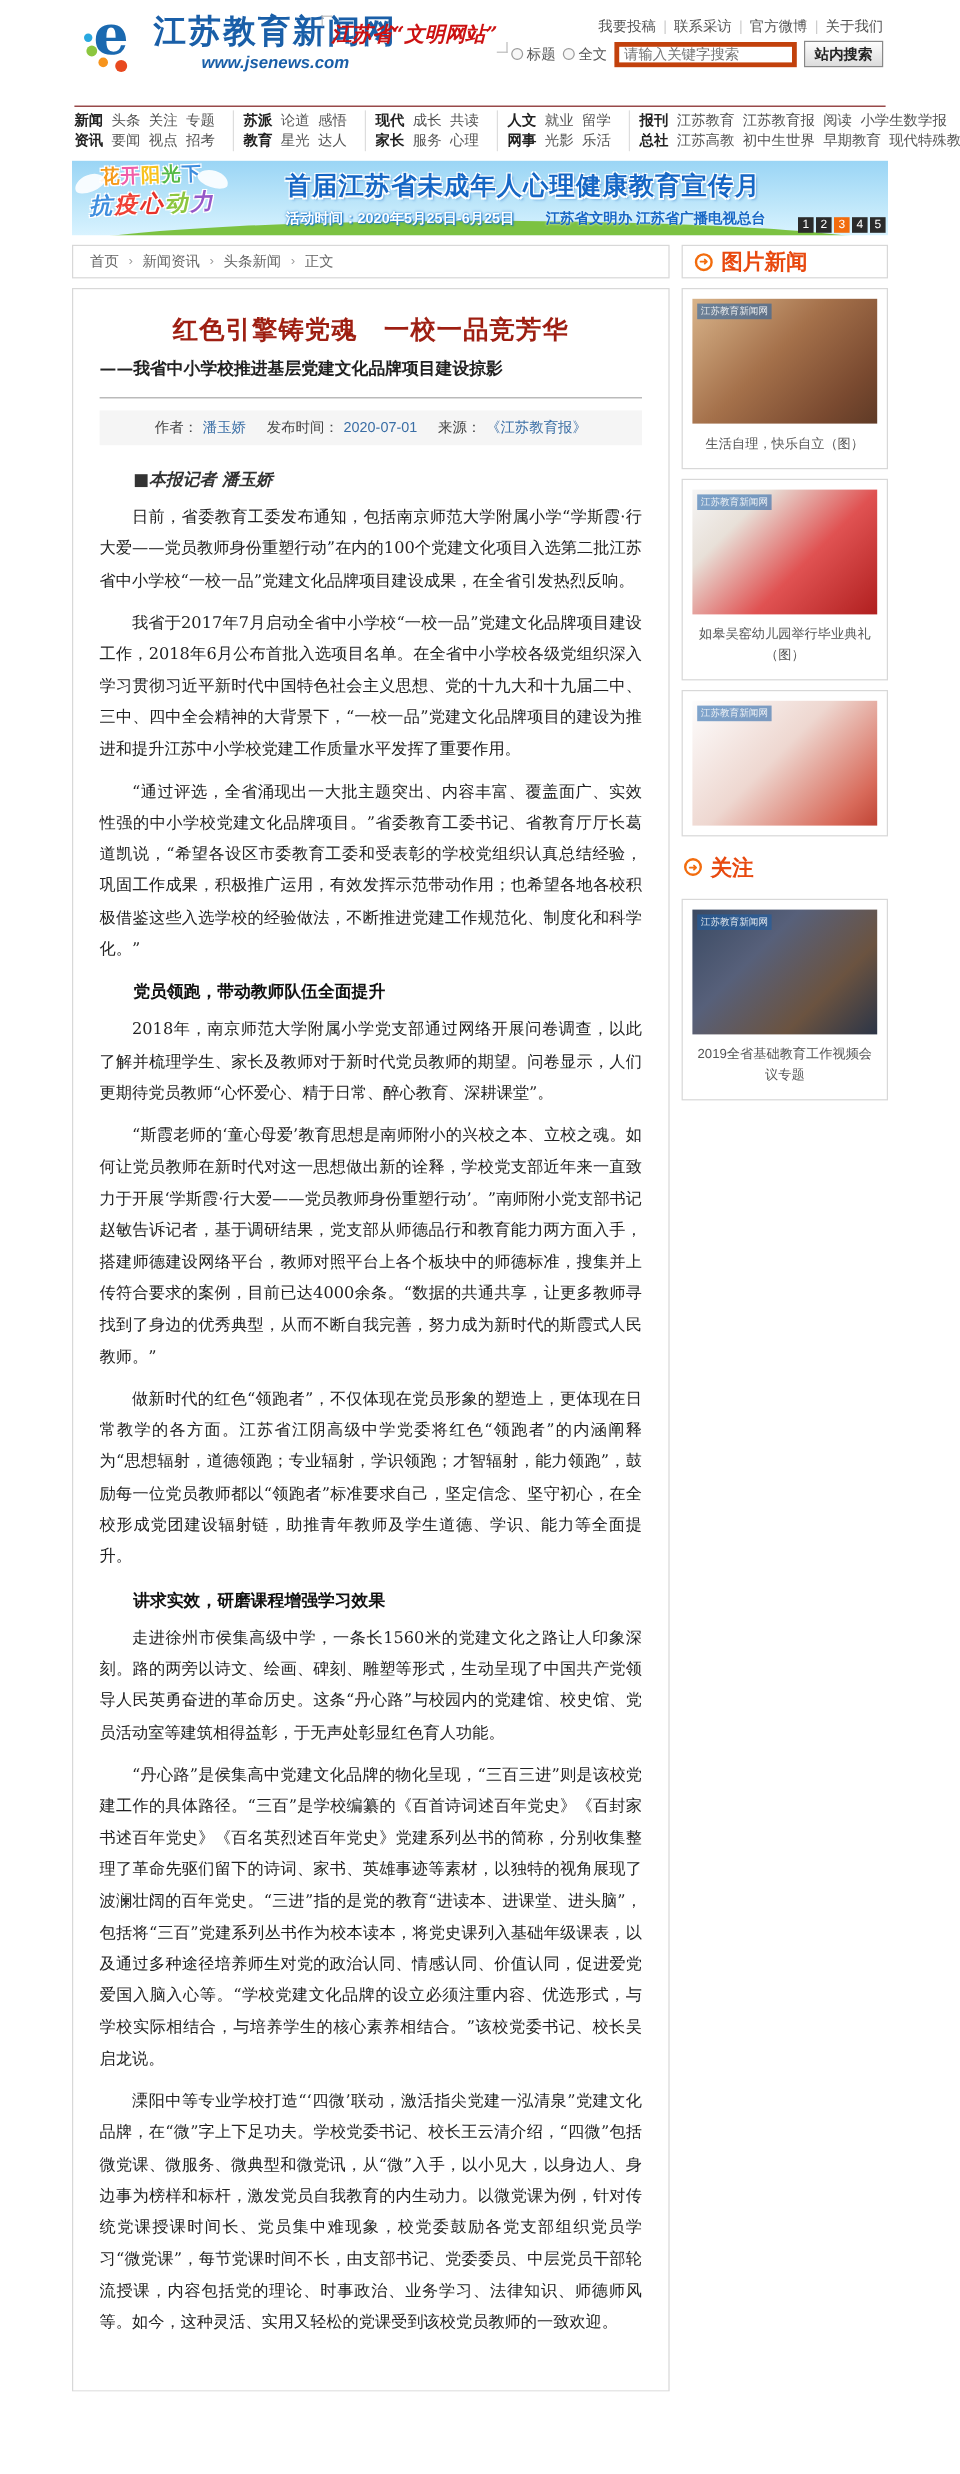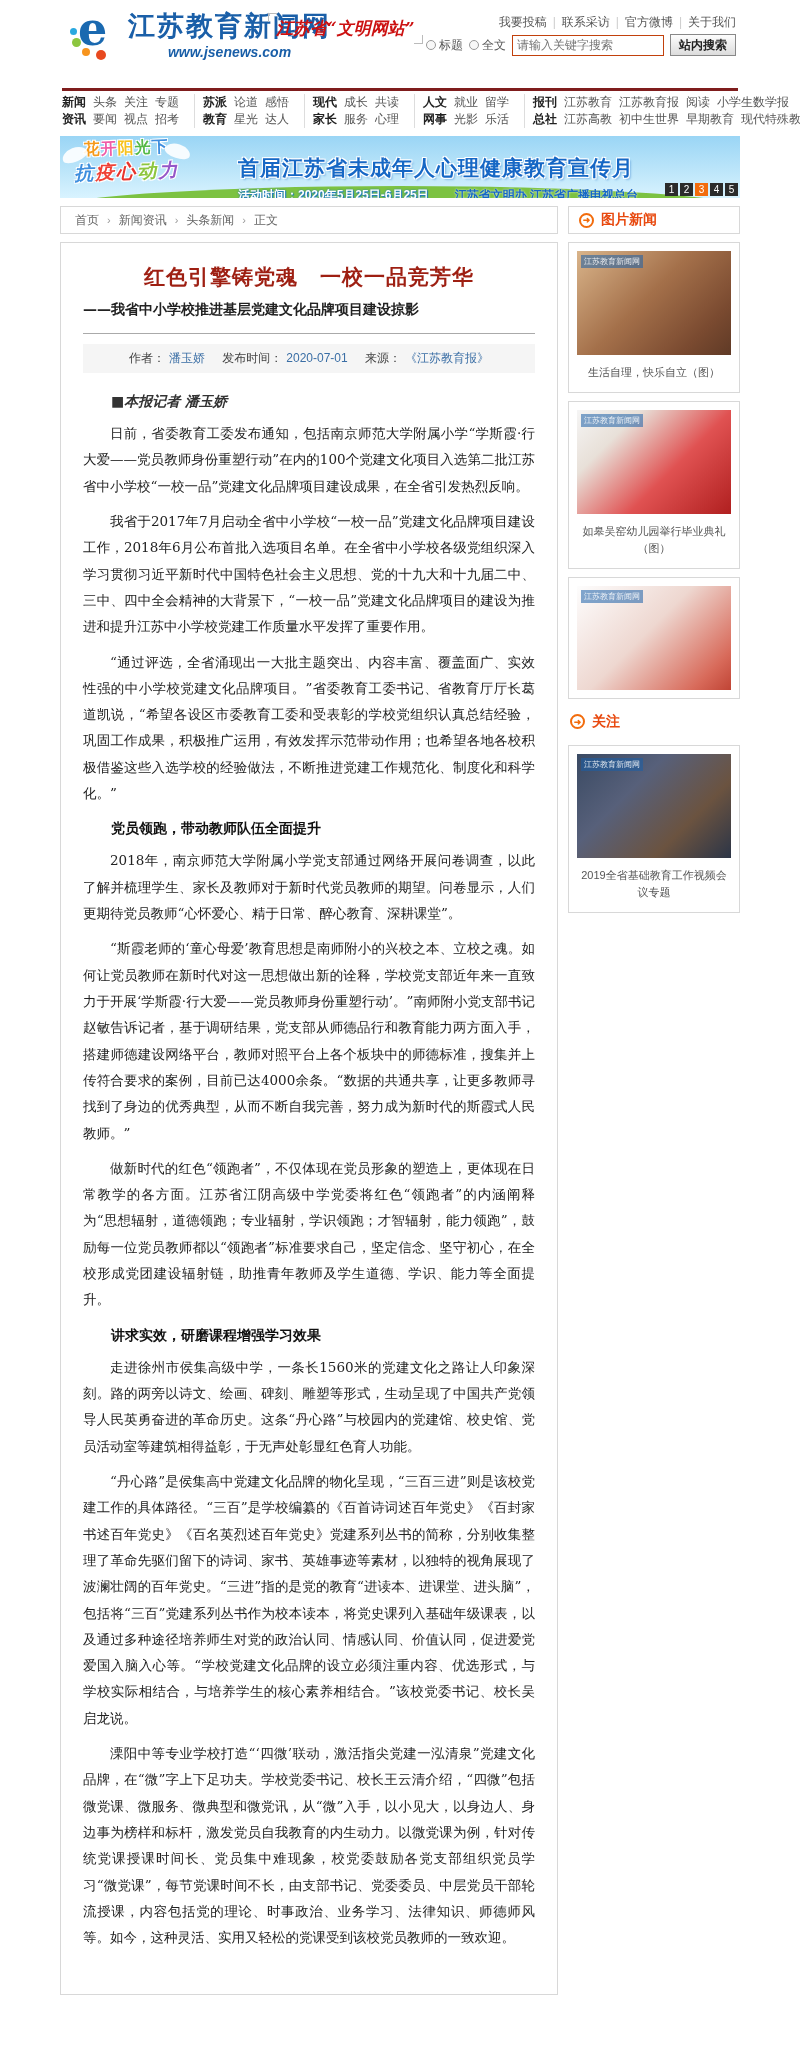--- a/index.html
+++ b/index.html
@@ -22,45 +22,45 @@
   .badge-wrap { position:absolute; left:258px; top:8px; padding:5px 10px; }
   .badge-corners { position:relative; padding:4px 8px;text-align:center; }
   .badge-corners:before { content:""; position:absolute; left:0; top:0; width:8px; height:8px; border-left:1px solid #bbb; border-top:1px solid #bbb; }
   .badge-corners:after { content:""; position:absolute; right:0; bottom:0; width:8px; height:8px; border-right:1px solid #bbb; border-bottom:1px solid #bbb; }
   .badge-text { font-size:17px; font-weight:bold; color:#cc1111; font-style:italic; font-family:"DejaVu Serif", serif; white-space:nowrap; }
   .top-links { position:absolute; right:64px; top:14px; font-size:12px; color:#555; }
   .top-links .tl { cursor:pointer; }
   .top-links .sep { color:#ccc; margin:0 6px; }
   .search-row { position:absolute; right:64px; top:34px; display:flex; align-items:center; gap:6px; font-size:12px; color:#555; }
   .radio-dot { display:inline-block; width:10px; height:10px; border:1px solid #999; border-radius:50%; background:#f8f8f8; margin-right:3px; vertical-align:-1px; }
-  .search-input { width:152px; height:21px; border:1px solid #c2410c; font-size:12px; padding:0 4px; color:#333; }
+  .search-input { width:152px; height:21px; border:4px solid #c2410c; font-size:12px; padding:0 4px; color:#333; }
   .search-btn { height:22px; padding:0 8px; font-size:12px; font-weight:bold; color:#222; border:1px solid #888; background:linear-gradient(180deg,#fdfdfd,#dcdcdc); cursor:pointer; }
 
   
-  .nav { margin:0 62px; padding:3px 0 4px; border-top:3px solid #7f1d1d; display:flex; justify-content:space-between;align-items:center; }
+  .nav { margin:0 62px; padding:3px 0 4px; border-top:1px solid #7f1d1d; display:flex; justify-content:space-between;align-items:center; }
   .nav-group { padding:0 8px; border-left:1px solid #ddd; }
   .nav-group:first-child { border-left:none; padding-left:0; }
   .nav-row { line-height:17px; white-space:nowrap; font-size:12px; }
   .nav-item { color:#555; margin-right:7px; cursor:pointer; }
   .nav-item.lead { font-weight:bold; color:#222; }
 
   
   .banner { position:relative; margin:4px auto 0; width:680px; height:62px; overflow:hidden;
             background:linear-gradient(180deg,#9ad5f5 0%,#bfe7fa 60%,#d9f3ff 100%); }
   .banner:after { content:""; position:absolute; left:-20px; right:-20px; bottom:-14px; height:26px;
                   background:#7cc242; border-radius:50% 50% 0 0 / 100% 100% 0 0; }
   .banner-logo { position:absolute; left:14px; top:2px; z-index:2; text-align:center; transform:rotate(-2deg); }
   .blg1 { font-size:16px; font-weight:bold; letter-spacing:1px;
           text-shadow:-1px -1px 0 #fff,1px -1px 0 #fff,-1px 1px 0 #fff,1px 1px 0 #fff; }
   .blg2 { font-size:19px; font-weight:bold; letter-spacing:2px; font-style:italic;
           text-shadow:-1px -1px 0 #fff,1px -1px 0 #fff,-1px 1px 0 #fff,1px 1px 0 #fff; }
   .wing { position:absolute; top:8px; width:26px; height:14px; background:#fff; border-radius:50% 50% 50% 50%/60% 60% 40% 40%; opacity:.9; }
   .wing.l { left:-12px; transform:rotate(-20deg); }
   .wing.r { right:-12px; transform:rotate(20deg); }
-  .banner-main { position:absolute; left:178px; top:18px; z-index:2; }
+  .banner-main { position:absolute; left:178px; top:7px; z-index:2; }
   .banner-title { font-size:21px; font-weight:bold; color:#1667c5; letter-spacing:1px; font-family:"DejaVu Serif", serif;
                   text-shadow:-1px -1px 0 #fff,1px -1px 0 #fff,-1px 1px 0 #fff,1px 1px 0 #fff,2px 2px 2px rgba(22,103,197,.4); }
   .banner-sub { display:flex; gap:26px; margin-top:5px; font-size:12px; font-weight:bold; }
   .banner-time { color:#fff; text-shadow:0 0 2px #1a78c8,1px 1px 1px #1a78c8; }
   .banner-org { color:#1667c5; text-shadow:0 0 2px #fff; }
   .banner-pager { position:absolute; right:2px; bottom:2px; display:flex; gap:2px; z-index:3; }
   .pager-item { width:13px; height:13px; background:#2b2b2b; color:#fff; font-size:10px; display:flex;
                 align-items:center; justify-content:center; cursor:pointer; }
   .pager-item.active { background:#f26c0d; }
 
@@ -83,21 +83,21 @@
   .meta-link { color:#3a6ea5; cursor:pointer; margin-left:4px; }
   .byline { margin:20px 0 4px; padding-left:2em; font-style:italic; font-weight:bold; font-size:14px; font-family:"DejaVu Serif", serif; }
   .para { font-size:13.5px; line-height:1.95; color:#222; text-indent:2em; text-align:justify; margin:9px 0; font-family:"DejaVu Serif", serif; }
   .section-heading { font-size:14px; font-weight:bold; color:#111; text-indent:2em; margin:14px 0 6px; font-family:"DejaVu Serif", serif; }
 
   
   .side-header-box { border:1px solid #d8d8d8; height:28px; display:flex; align-items:center; padding:0 10px; gap:7px; }
   .side-header-plain { display:flex; align-items:center; padding:14px 2px 6px; gap:7px; }
   .arrow-icon { width:15px; height:15px; border-radius:50%; border:2px solid #f26c0d; color:#f26c0d; font-size:9px;
                 display:flex; align-items:center; justify-content:center; font-weight:bold; }
-  .side-title { color:#e8490f; font-weight:bold; font-size:14px; }
+  .side-title { color:#e8490f; font-weight:bold; font-size:18px; }
   .photo-box { border:1px solid #d8d8d8; margin-top:8px; padding:8px; }
   .photo { width:100%; height:104px; cursor:pointer; position:relative; overflow:hidden; }
   .photo .wm { position:absolute; left:4px; top:4px; font-size:8px; color:rgba(255,255,255,.85); background:rgba(26,95,168,.55); padding:1px 3px; }
   .photo-p1 { background:linear-gradient(135deg,#d9b48a 0%,#a4704a 45%,#7a4a30 80%,#5f3a26 100%); }
   .photo-p2 { background:linear-gradient(135deg,#f5f5f5 0%,#e8e0d8 25%,#e05252 60%,#b01f1f 100%); }
   .photo-p3 { background:linear-gradient(135deg,#fdfdfd 0%,#eed7d0 45%,#d86a5a 85%,#c04435 100%); }
   .photo-p4 { background:linear-gradient(135deg,#3a4a63 0%,#57607a 35%,#6b5340 70%,#2c3547 100%); }
   .caption { text-align:center; font-size:11px; color:#555; padding:9px 2px 2px; line-height:1.6; cursor:pointer; }
 </style>
 </head>

